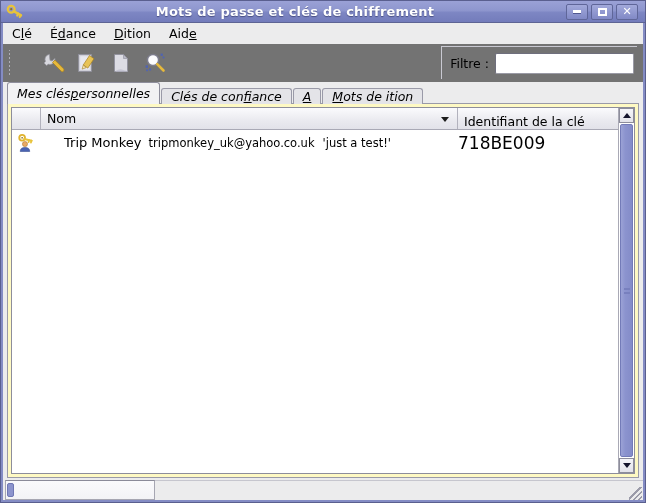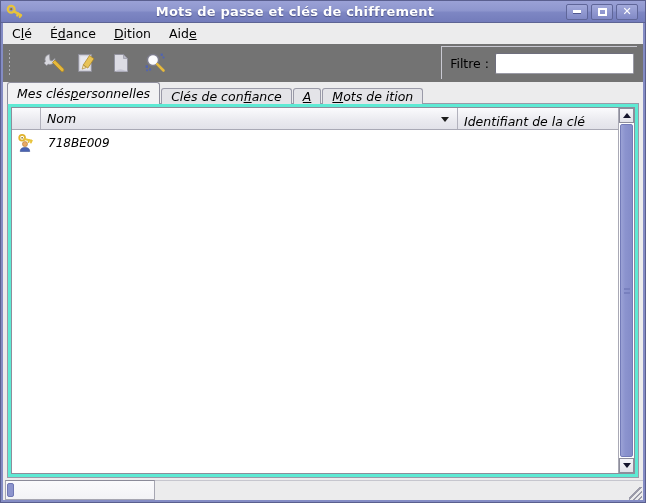--- a/index.html
+++ b/index.html
@@ -237,27 +237,26 @@
     font-weight: normal;
     position: relative;
     z-index: 3;
   }
   .tab u { text-decoration: underline; }
 
   .tabpanel {
     flex: 1 1 auto;
     box-sizing: border-box;
     border: 1px solid #9a9aa8;
-    background: #5eead4;
+    background: #fef9c3;
     padding: 3px;
     display: flex;
     flex-direction: column;
     min-height: 0;
     margin-top: -1px;
-    font-style: italic;
   }
 
   
   .treeview {
     flex: 1 1 auto;
     display: flex;
     box-sizing: border-box;
     border: 1px solid #8d8d9b;
     background: #ffffff;
     min-height: 0;
@@ -326,21 +325,21 @@
     padding-left: 23px;
     min-width: 0;
     overflow: hidden;
     white-space: nowrap;
   }
   .nm-primary { font-size: 13px; color: #000; }
   .nm-email   { font-size: 11.5px; color: #000; margin-left: 7px; }
   .nm-comment { font-size: 11.5px; color: #000; margin-left: 8px; }
   .cell-keyid {
     flex: 0 0 160px;
-    font-size: 12px;
+    font-size: 17px;
     padding-left: 7px;
     white-space: nowrap;
   }
 
   
   .vscroll {
     flex: 0 0 16px;
     box-sizing: border-box;
     background: #f0f0f4;
     border-left: 1px solid #a9a9b5;
@@ -584,20 +583,25 @@
                   <svg viewBox="0 0 20 20" width="19" height="19">
                     <circle cx="5.4" cy="5.0" r="3.0" fill="none" stroke="#e0b430" stroke-width="2.0"></circle>
                     <circle cx="5.4" cy="5.0" r="0.9" fill="#8a6d14"></circle>
                     <path d="M7.6 6.4 L15.5 8.2" stroke="#e8c33a" stroke-width="2.2" stroke-linecap="round"></path>
                     <path d="M12.6 7.4 L12.2 9.6" stroke="#e8c33a" stroke-width="1.9" stroke-linecap="round"></path>
                     <path d="M15.0 8.0 L14.7 10.2" stroke="#e8c33a" stroke-width="1.9" stroke-linecap="round"></path>
                     <circle cx="8.4" cy="11.6" r="2.7" fill="#e9a963" stroke="#b07b36" stroke-width="0.6"></circle>
                     <path d="M3.4 19.5 q0 -4.3 5.0 -4.3 q5.0 0 5.0 4.3 z" fill="#4a63b2" stroke="#33498d" stroke-width="0.6"></path>
                   </svg>
                 </div>
+                <div class="cell-name">
+                  <span class="nm-primary">Trip Monkey</span>
+                  <span class="nm-email">tripmonkey_uk@yahoo.co.uk</span>
+                  <span class="nm-comment">'just a test!'</span>
+                </div>
                 <div class="cell-keyid">718BE009</div>
               </div>
             </div>
 
           </div>
 
           <div class="vscroll">
             <div class="sb-btn">
               <span class="sb-arrow-up"></span>
             </div>

